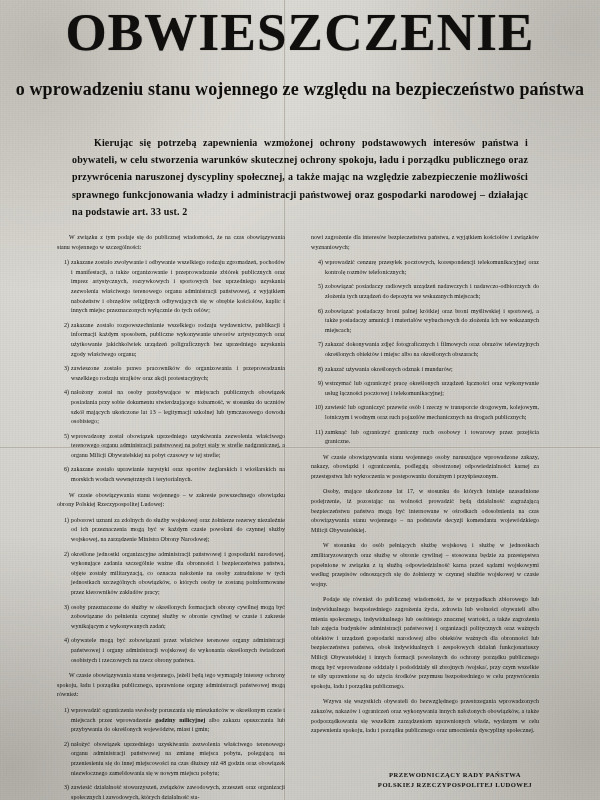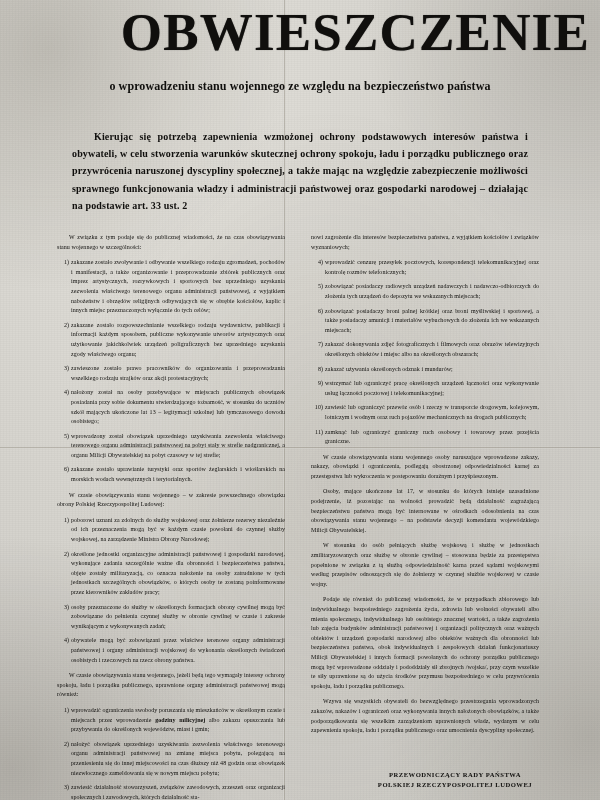--- a/index.html
+++ b/index.html
@@ -50,35 +50,35 @@
   }
   .fold-h2{
     position:absolute;left:0;right:0;top:196px;height:2px;
     background:linear-gradient(180deg, rgba(255,255,255,.30), rgba(125,119,104,.22), rgba(255,255,255,.30));
     opacity:.6;pointer-events:none;
   }
 
   .content{position:absolute;inset:0;z-index:3;}
 
   .title{
-    text-align:right;
+    text-align:center;
     font-family:"Liberation Serif", serif;
     font-weight:bold;
     font-size:53px;
     letter-spacing:1.2px;
     line-height:1;
     margin:6px 0 0 0;
     padding:0 10px;
     text-shadow:0 0 1px rgba(0,0,0,.55);
   }
   .subtitle{
     text-align:center;
     font-family:"Liberation Serif", serif;
     font-weight:bold;
-    font-size:12px;
+    font-size:18px;
     letter-spacing:.1px;
     margin-top:20px;
     padding:0 14px;
   }
 
   .preamble{
     margin:34px 72px 0 72px;
     font-size:10px;
     line-height:1.72;
     text-align:justify;

